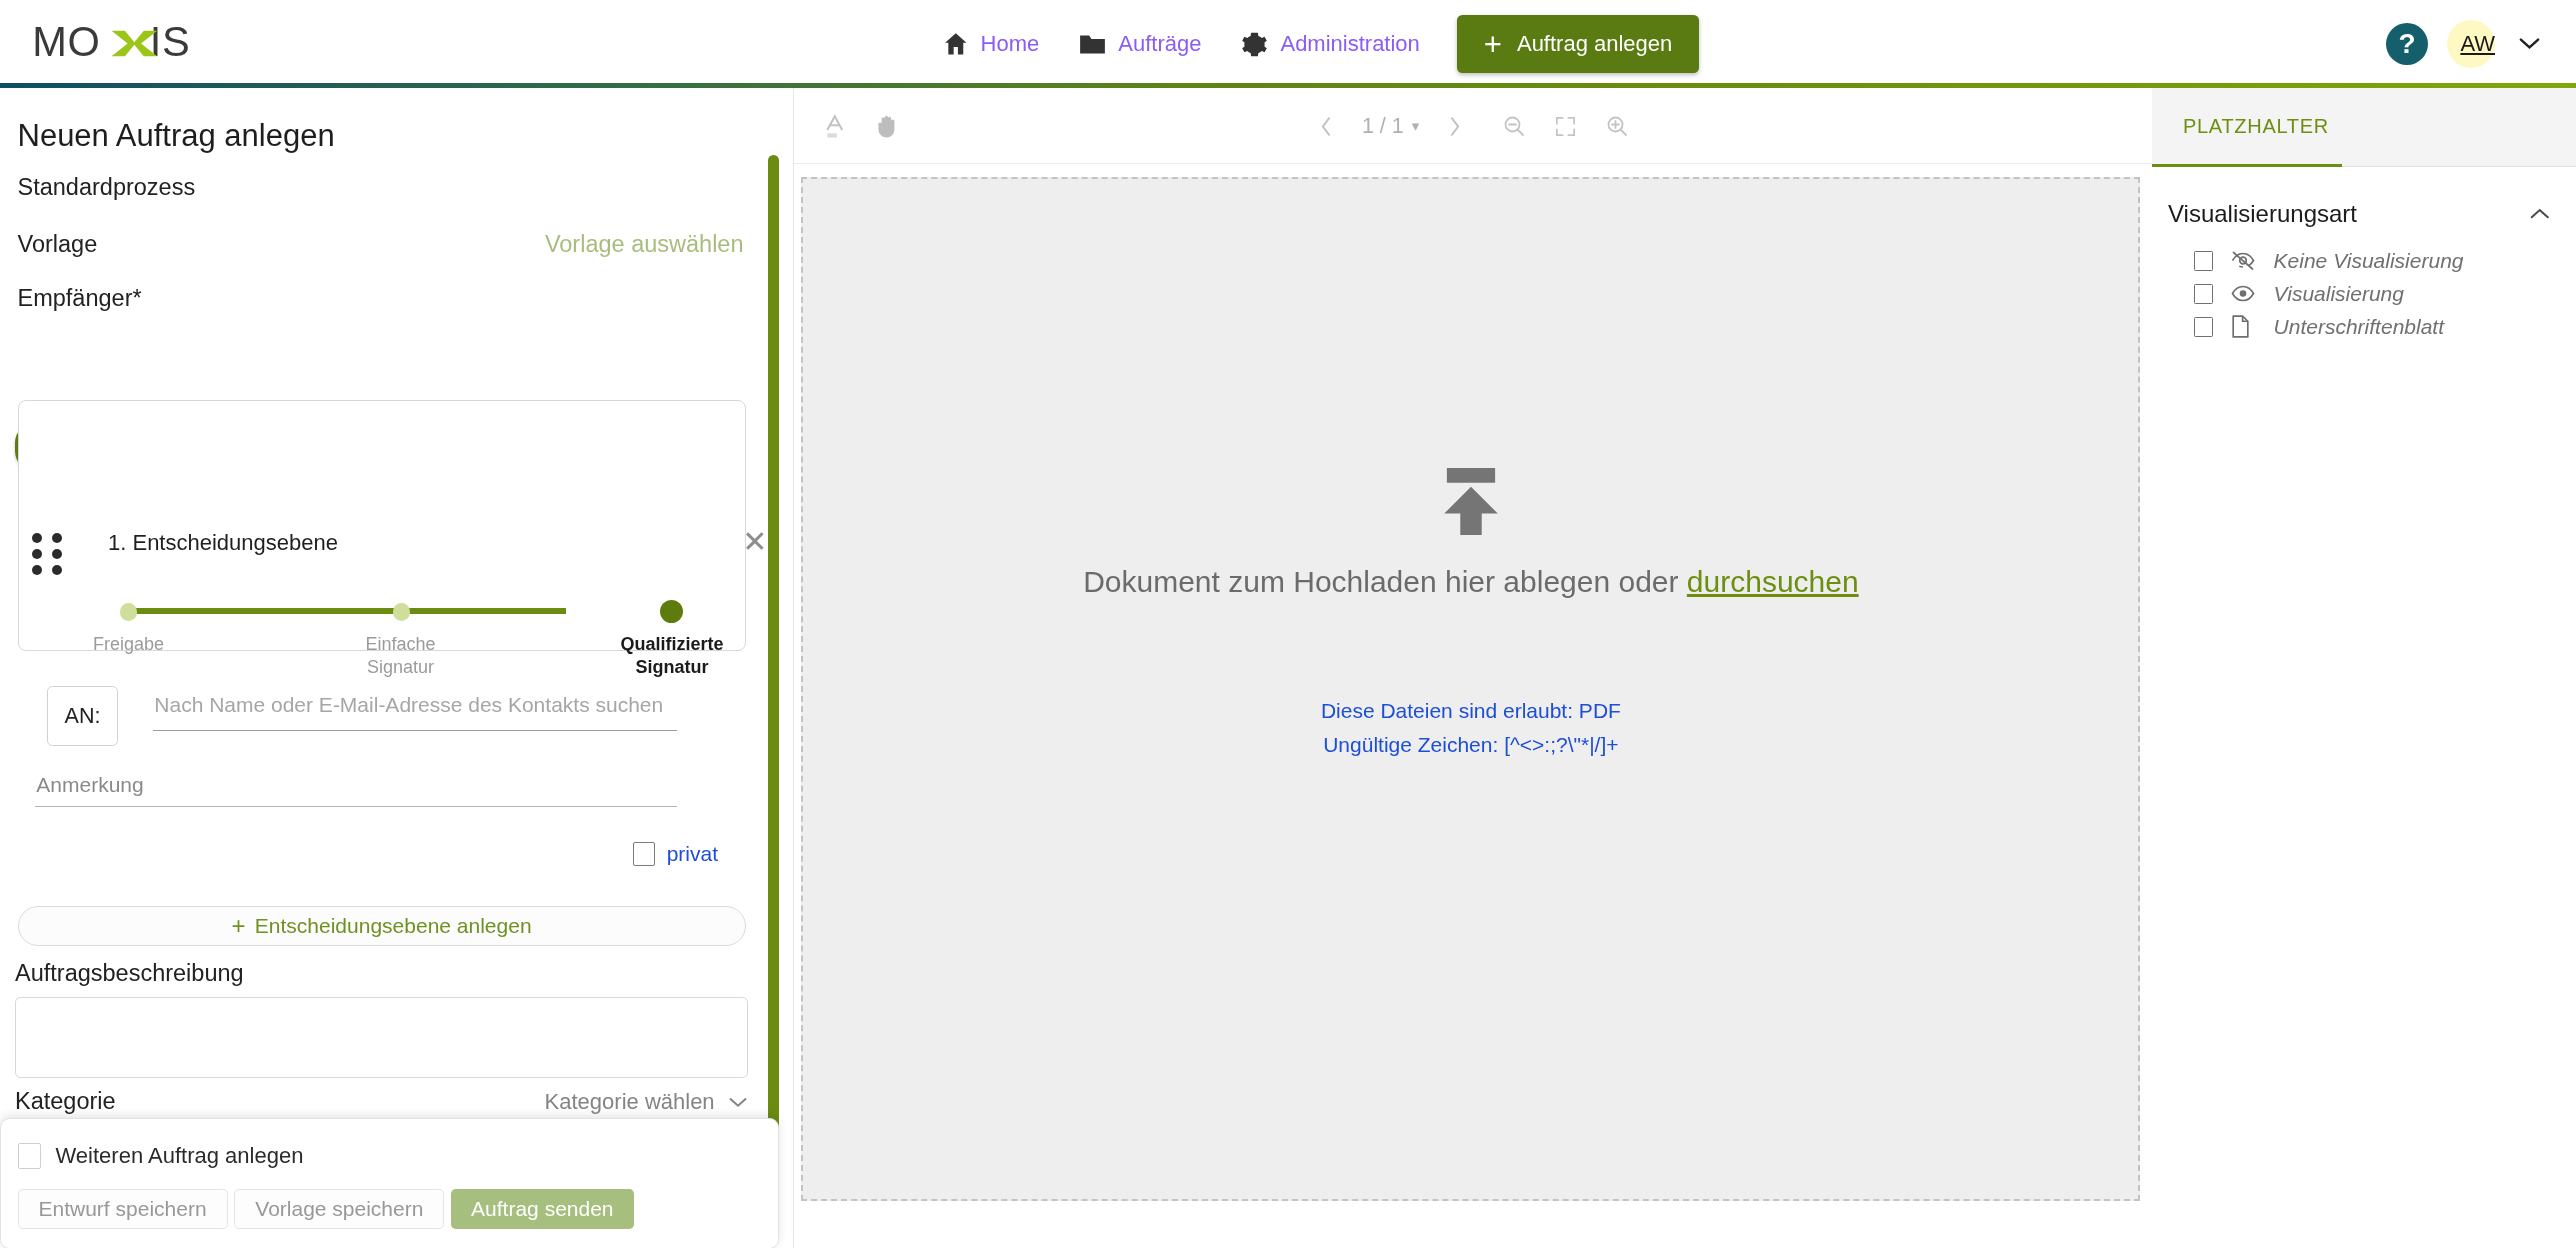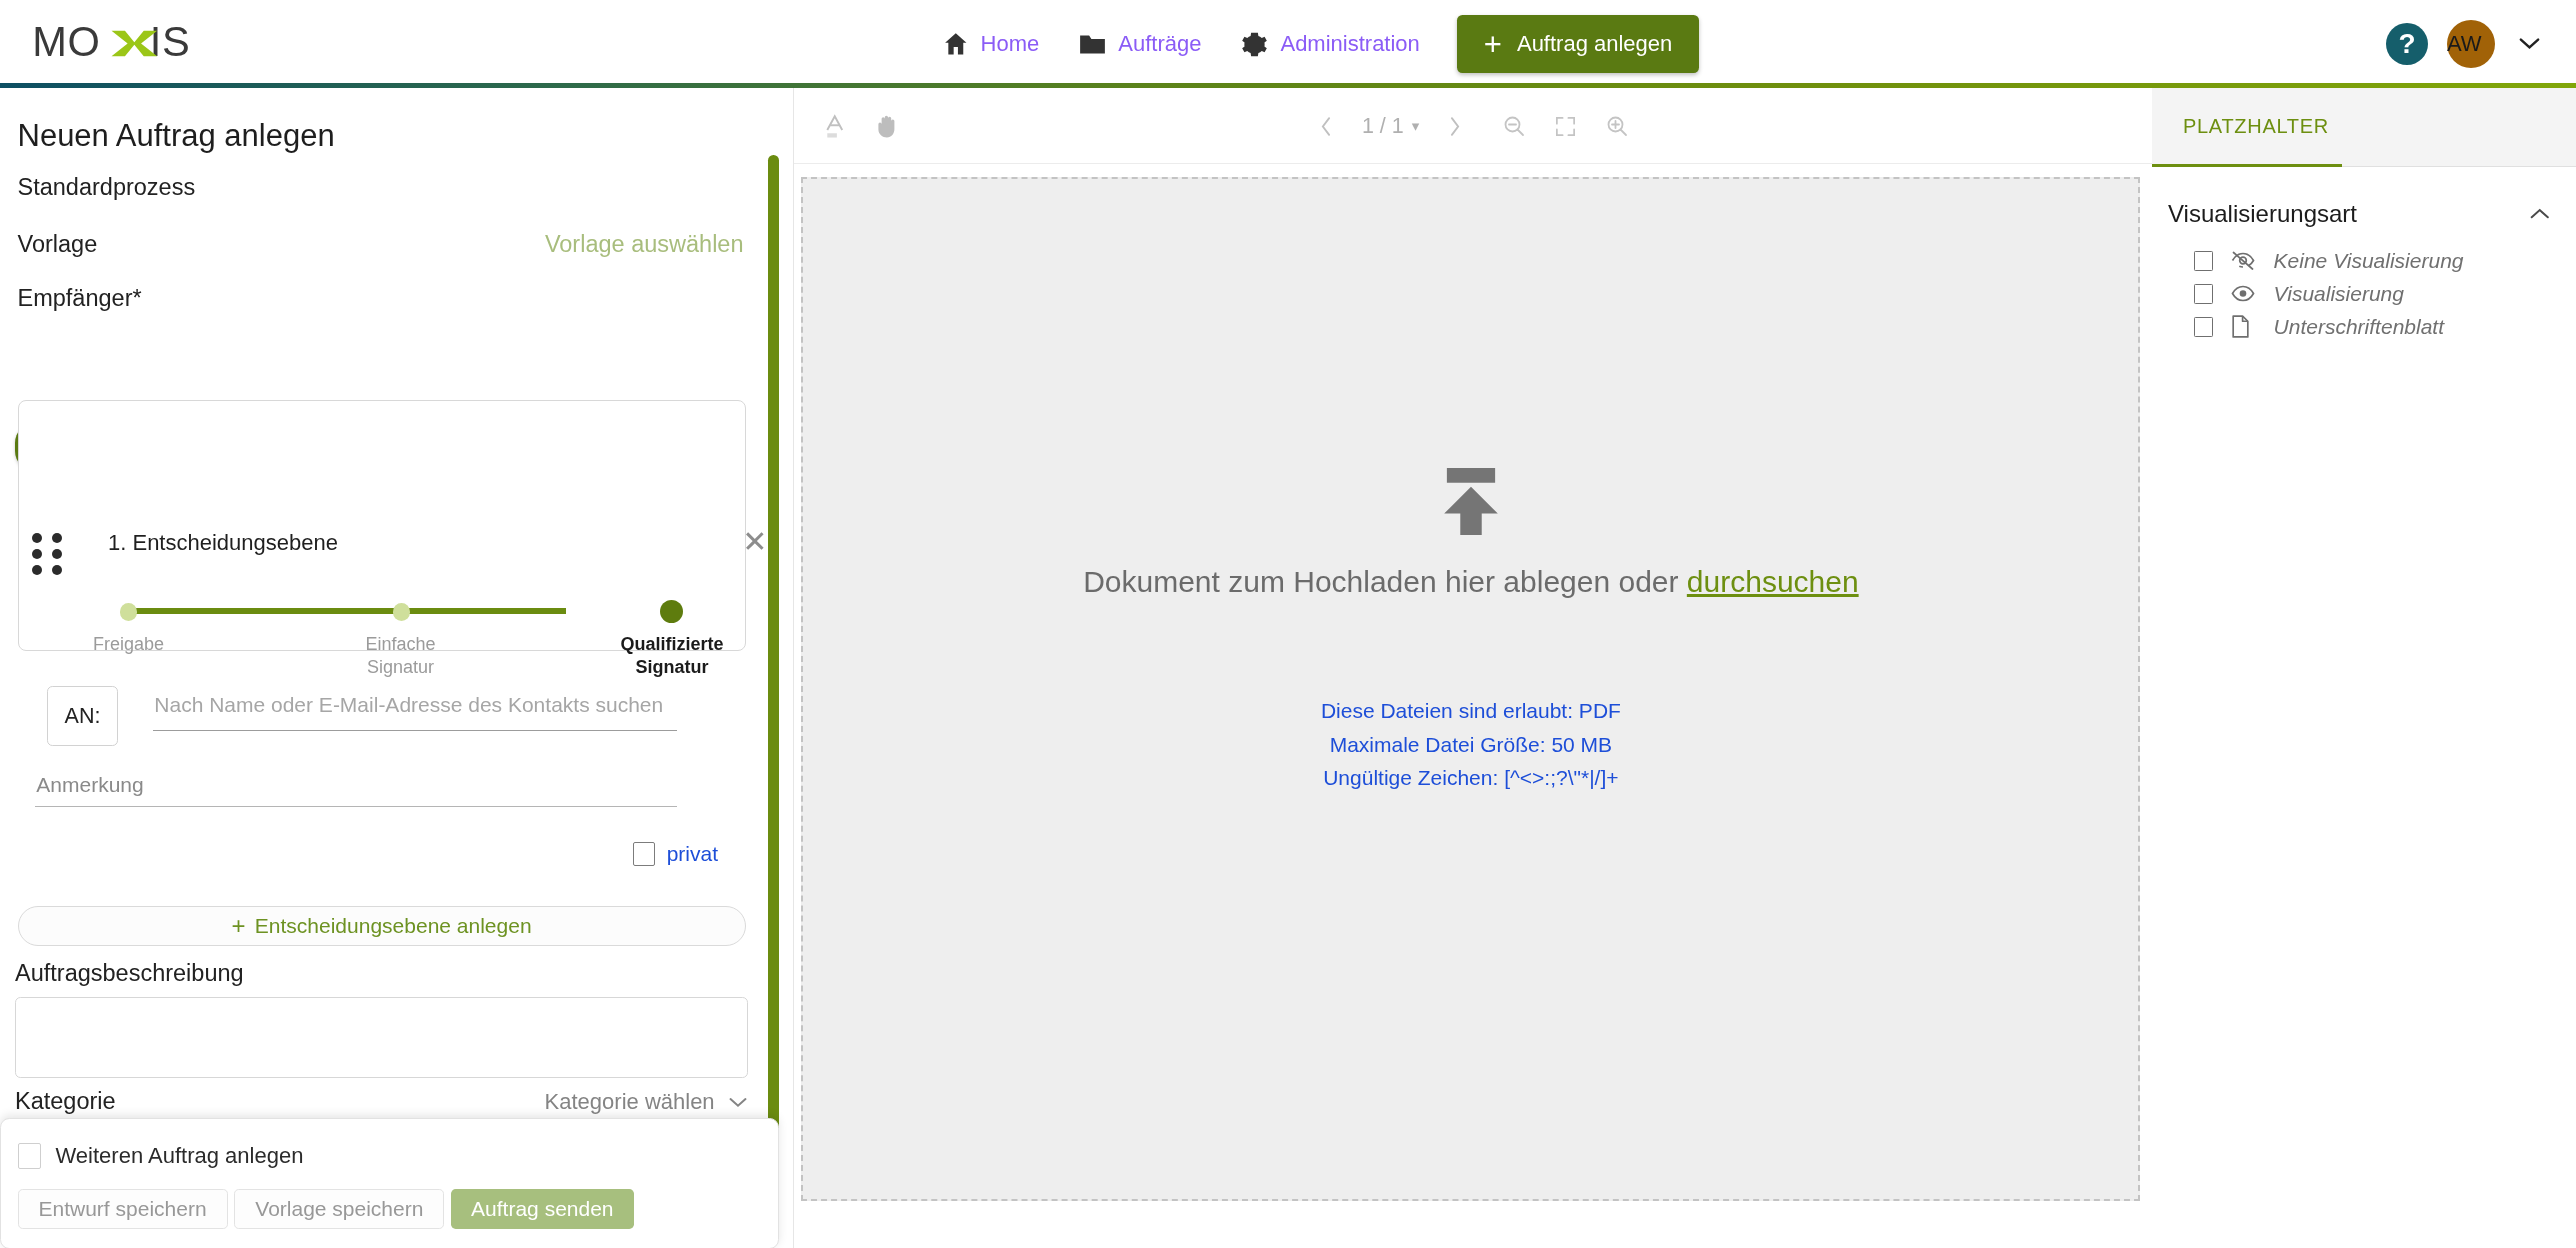--- a/index.html
+++ b/index.html
@@ -64,25 +64,26 @@
   .help-circle {
     width: 42px; height: 42px; border-radius: 50%;
     background: #155e6b;
     color: #ffffff;
     display: flex; align-items: center; justify-content: center;
     font-size: 28px; font-weight: bold;
     cursor: pointer;
   }
   .avatar {
     width: 48px; height: 48px; border-radius: 50%;
-    background: #a16207;
+    background: #fef9c3;
     color: #1a1a1a;
-    display: flex; align-items: center; justify-content: flex-start;
+    display: flex; align-items: center; justify-content: flex-end;
     font-size: 22px;
     cursor: pointer;
+    text-decoration: underline;
   }
   .chev-down {
     color: #222; font-size: 20px; cursor: pointer; padding: 4px;
   }
 
   
   .left-panel {
     position: absolute; left: 0; top: 88px;
     width: 793px; height: 1161px;
     background: #ffffff;
@@ -621,21 +622,20 @@
           <rect x="8" y="0" width="36" height="11"></rect>
           <path d="M26 14 L46 34 H34 V50 H18 V34 H6 Z"></path>
         </svg>
       </div>
       <div class="dz-main">
         <span>Dokument zum Hochladen hier ablegen oder</span>
         <span class="dz-link">durchsuchen</span>
       </div>
       <div class="dz-rules">
         <div class="dz-rule">Diese Dateien sind erlaubt: PDF</div>
-        <div class="dz-rule">Maximale Datei Größe: 50 MB</div>
         <div class="dz-rule">Ungültige Zeichen: [^&lt;&gt;:;?\"*|/]+</div>
       </div>
     </div>
   </div>
 </div>
 
 <div class="right-panel">
   <div class="tabbar">
     <div class="tab">PLATZHALTER</div>
   </div>

